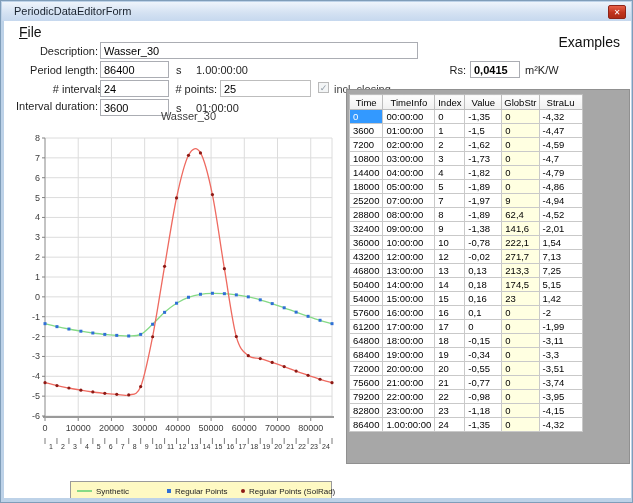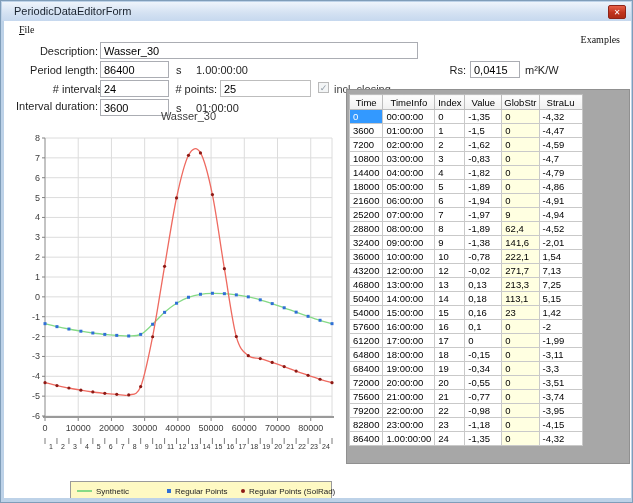--- a/index.html
+++ b/index.html
@@ -5,21 +5,21 @@
   html,body{margin:0;padding:0;}
   body{width:633px;height:503px;position:relative;font-family:"Liberation Sans",sans-serif;background:#e8e8e8;}
   .frame{position:absolute;left:0;top:0;width:631px;height:501px;background:#bdd2e8;border:1px solid #7f9db9;}
   .titlebar{position:absolute;left:1px;top:1px;right:1px;height:19px;
     background:linear-gradient(#eef4fb,#d3e1f2 60%,#c6d8ee);font-size:11px;color:#19222e;
     line-height:19px;padding-left:12px;box-sizing:border-box;}
   .close-btn{position:absolute;top:3px;right:5px;width:18px;height:14px;border:1px solid #8e2418;border-radius:2px;
     background:linear-gradient(#e76048,#c0331d 55%,#ad2b16);color:#fff;font-size:8px;line-height:13px;
     text-align:center;box-sizing:border-box;cursor:pointer;}
   .client{position:absolute;left:3px;top:20px;width:627px;height:477px;background:#fff;overflow:hidden;}
-  .menubar{position:absolute;left:0;top:0;right:0;height:19px;background:#fff;font-size:10px;color:#111;font-family:Liberation Serif, serif;}
+  .menubar{position:absolute;left:0;top:0;right:0;height:19px;background:#fff;font-size:14px;color:#111;}
   .menu-item{position:absolute;top:2px;padding:1px 5px;cursor:default;}
   .menu-file{left:10px;}
   .menu-examples{right:6px;margin-top:10px;}
   .lbl{position:absolute;font-size:11px;color:#1e1e1e;white-space:nowrap;}
   .r{text-align:right;}
   .tbox{position:absolute;border:1px solid #abadb3;background:#fff;font-family:"Liberation Sans",sans-serif;
     font-size:11px;color:#000;padding:1px 3px;box-sizing:border-box;height:17px;}
   .chk{position:absolute;width:11px;height:11px;border:1px solid #b9b9b9;background:#f3f5f6;
     font-size:9px;line-height:10px;text-align:center;color:#8f9aa5;box-sizing:border-box;}
   .chart-wrap{position:absolute;left:11px;top:85px;width:331px;height:352px;}
@@ -61,21 +61,21 @@
 
     <div class="lbl r" style="left:0;top:24px;width:94px;">Description:</div>
     <input class="tbox" style="left: 96px; top: 21px; width: 318px;" value="Wasser_30">
 
     <div class="lbl r" style="left:0;top:43px;width:94px;">Period length:</div>
     <input class="tbox" style="left: 96px; top: 40px; width: 69px;" value="86400">
     <div class="lbl" style="left:172px;top:43px;">s</div>
     <div class="lbl" style="left:192px;top:43px;">1.00:00:00</div>
 
     <div class="lbl r" style="left:420px;top:43px;width:42px;">Rs:</div>
-    <input class="tbox" style="left: 466px; top: 40px; width: 50px;" value="0,0415">
+    <input class="tbox" style="left: 466px; top: 40px; width: 50px; font-weight: bold;" value="0,0415">
     <div class="lbl" style="left:521px;top:43px;">m²K/W</div>
 
     <div class="lbl r" style="left:8px;top:62px;width:94px;"># intervals:</div>
     <input class="tbox" style="left: 96px; top: 59px; width: 69px;" value="24">
     <div class="lbl r" style="left:150px;top:62px;width:63px;"># points:</div>
     <input class="tbox" style="left: 216px; top: 59px; width: 91px; border-color: rgb(189, 189, 189);" value="25">
     <div class="chk" style="left:314px;top:61px;">
       <span>✓</span>
     </div>
     <div class="lbl" style="left:330px;top:62px;color:#444;">incl. closing</div>
@@ -327,47 +327,39 @@
               <td>02:00:00</td>
               <td>2</td>
               <td>-1,62</td>
               <td class="ys">0</td>
               <td>-4,59</td>
             </tr>
             <tr>
               <td>10800</td>
               <td>03:00:00</td>
               <td>3</td>
-              <td>-0,83</td>
+              <td>-1,73</td>
               <td class="ys">0</td>
               <td>-4,7</td>
             </tr>
             <tr>
               <td>14400</td>
               <td>04:00:00</td>
               <td>4</td>
               <td>-1,82</td>
               <td class="ys">0</td>
               <td>-4,79</td>
             </tr>
             <tr>
               <td>18000</td>
               <td>05:00:00</td>
               <td>5</td>
               <td>-1,89</td>
               <td class="ys">0</td>
               <td>-4,86</td>
-            </tr>
-            <tr>
-              <td>21600</td>
-              <td>06:00:00</td>
-              <td>6</td>
-              <td>-1,94</td>
-              <td class="ys">0</td>
-              <td>-4,91</td>
             </tr>
             <tr>
               <td>25200</td>
               <td>07:00:00</td>
               <td>7</td>
               <td>-1,97</td>
               <td class="ys">9</td>
               <td>-4,94</td>
             </tr>
             <tr>
@@ -408,21 +400,21 @@
               <td>13</td>
               <td>0,13</td>
               <td class="ys">213,3</td>
               <td>7,25</td>
             </tr>
             <tr>
               <td>50400</td>
               <td>14:00:00</td>
               <td>14</td>
               <td>0,18</td>
-              <td class="ys">113,1</td>
+              <td class="ys">174,5</td>
               <td>5,15</td>
             </tr>
             <tr>
               <td>54000</td>
               <td>15:00:00</td>
               <td>15</td>
               <td>0,16</td>
               <td class="ys">23</td>
               <td>1,42</td>
             </tr>

